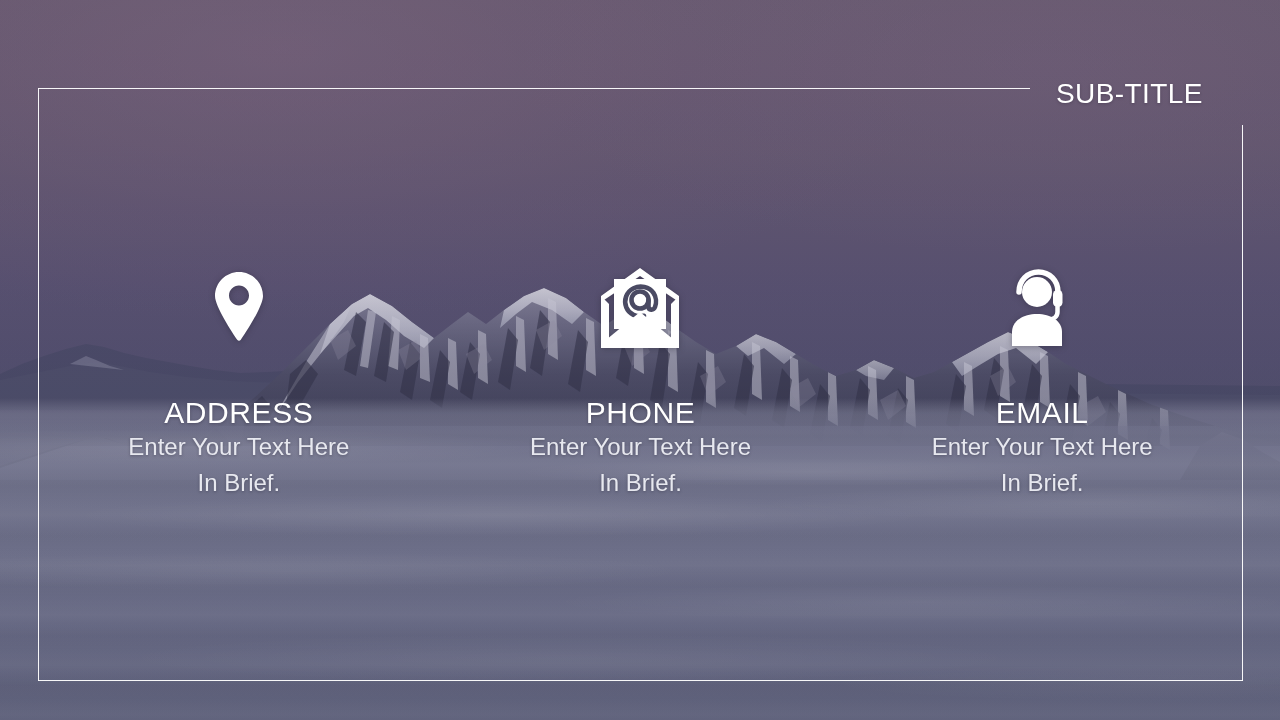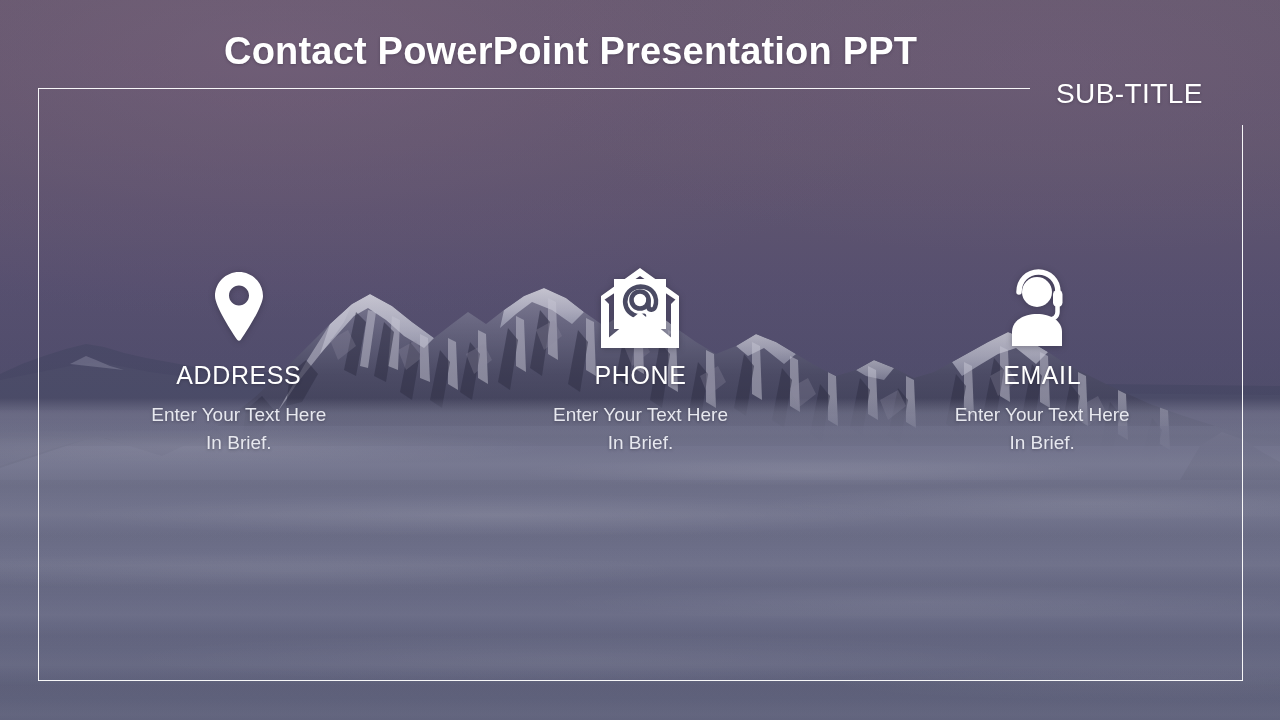--- a/index.html
+++ b/index.html
@@ -234,30 +234,29 @@
     height: 90px;
     display: flex;
     align-items: center;
     justify-content: center;
   }
   .col-icon svg {
     display: block;
     filter: drop-shadow(0 1px 3px rgba(30,25,40,0.35));
   }
   .col-label {
-    margin-top: 10px;
-    font-size: 25px;
+    margin-top: 44px;
+    font-size: 30px;
     color: #ffffff;
     letter-spacing: 0.6px;
     line-height: 1.1;
     text-shadow: 0 1px 3px rgba(30,25,40,0.35);
   }
   .col-desc {
-    margin-top: 11px;
-    font-size: 19px;
+    font-size: 24px;
     color: #e7e8ef;
     line-height: 1.52;
     text-shadow: 0 1px 3px rgba(30,25,40,0.35);
   }
   .col-desc span {
     display: block;
   }
 </style>
 </head>
 <body>
@@ -431,21 +430,20 @@
       <path d="M1180,230 L1200,196 L1222,182 L1244,190 L1262,202 L1280,212
                L1280,230 Z" fill="url(#rockC)" opacity="0.95"></path>
     </svg>
 
     <div class="cloudsea"></div>
     <div class="cloud-bands"></div>
     <div class="cloud-wisps"></div>
     <div class="bg-tint"></div>
   </div>
 
-  <div class="title">Contact PowerPoint Presentation PPT</div>
   <div class="subtitle">SUB-TITLE</div>
 
   <div class="frame-top"></div>
   <div class="frame-left"></div>
   <div class="frame-bottom"></div>
   <div class="frame-right"></div>
 
   <div class="columns">
 
     <div class="col">

